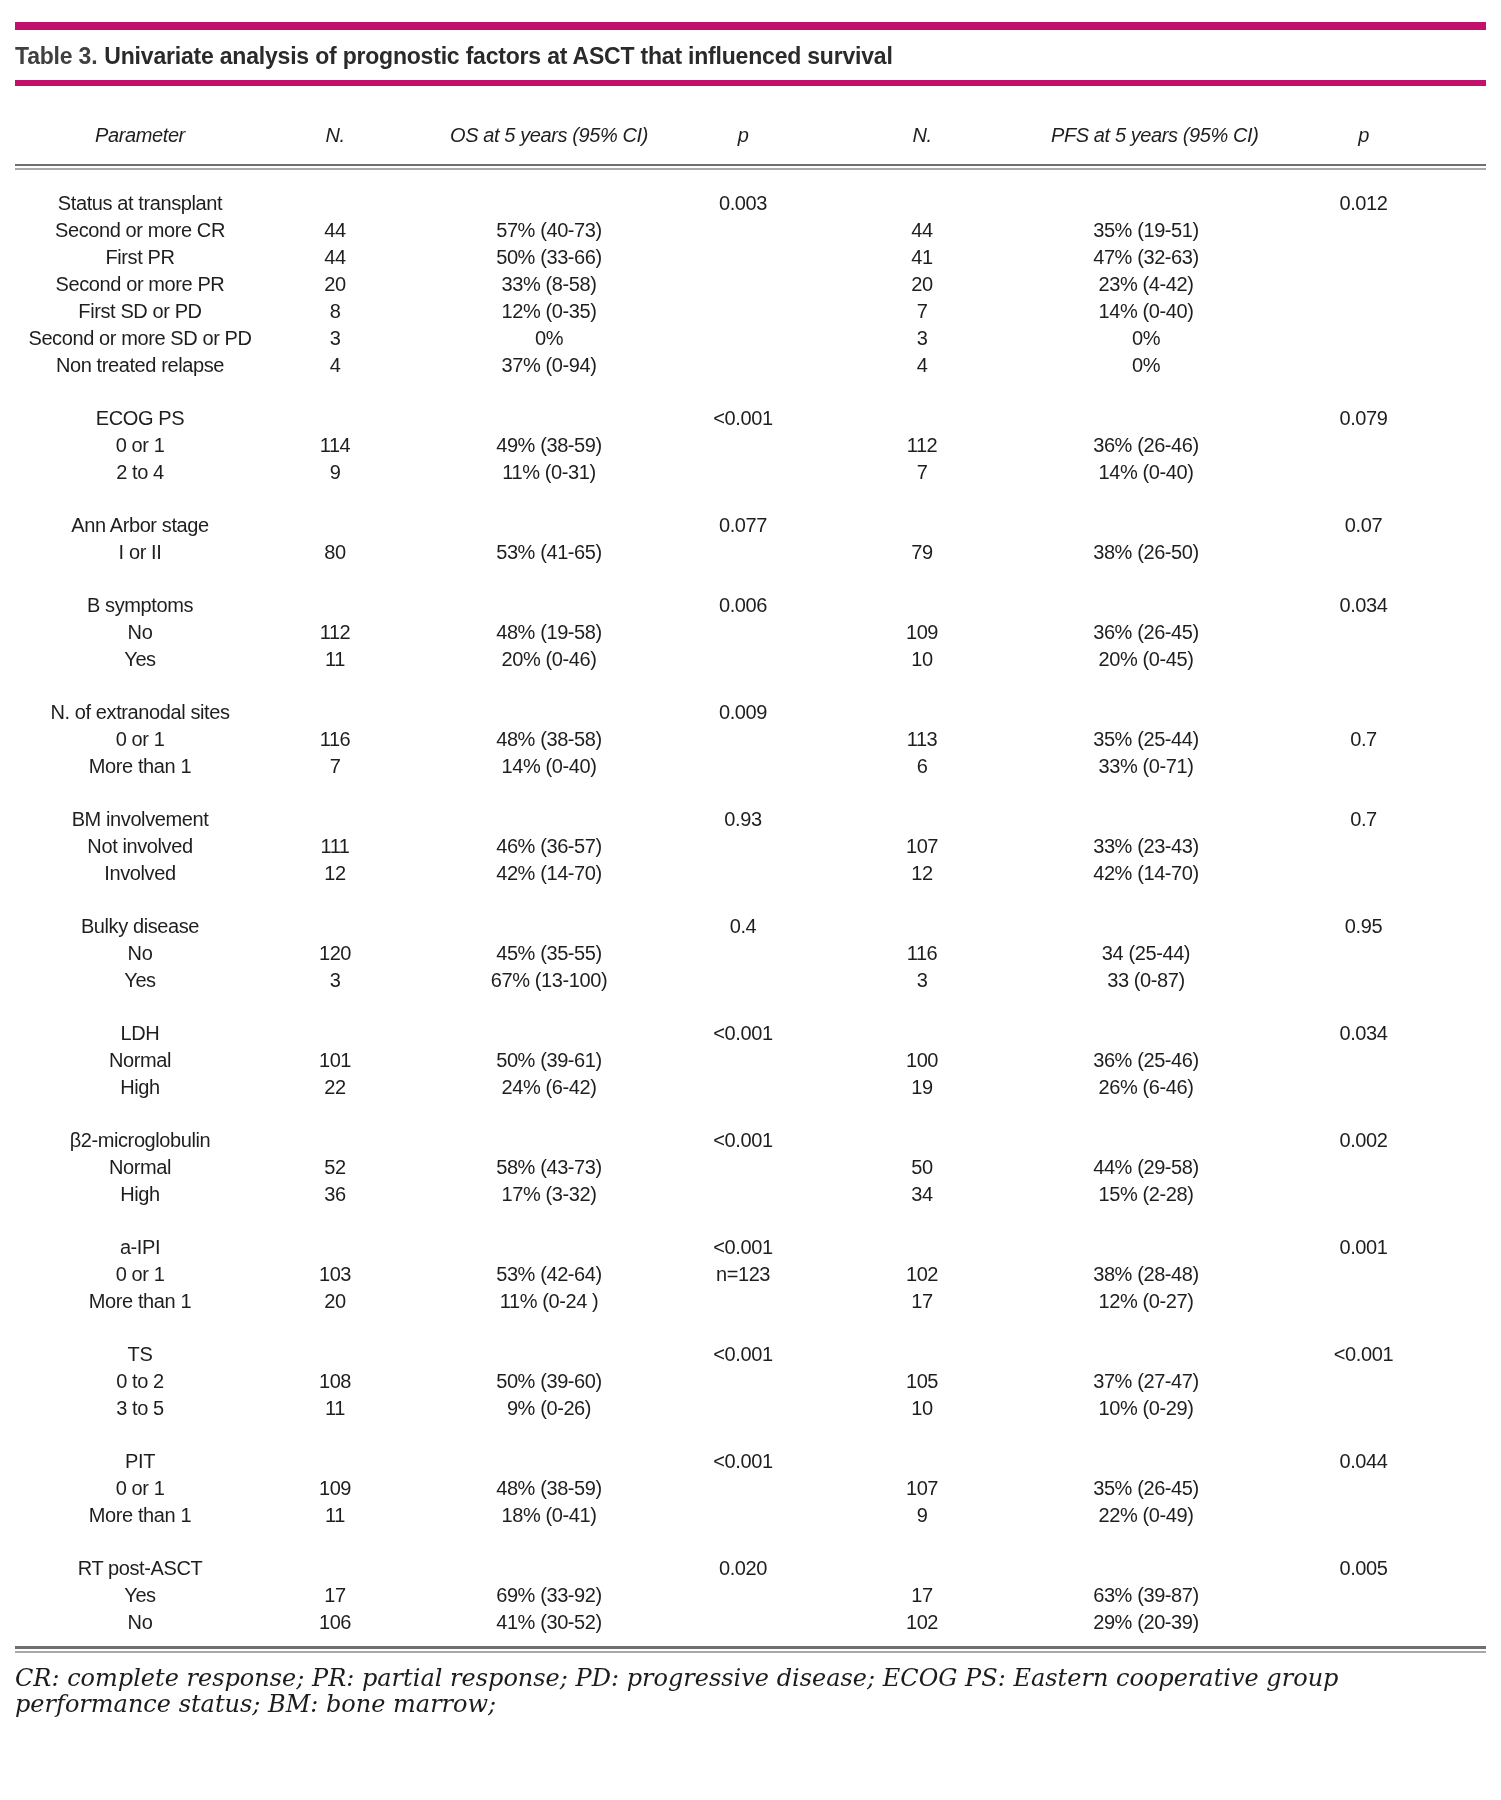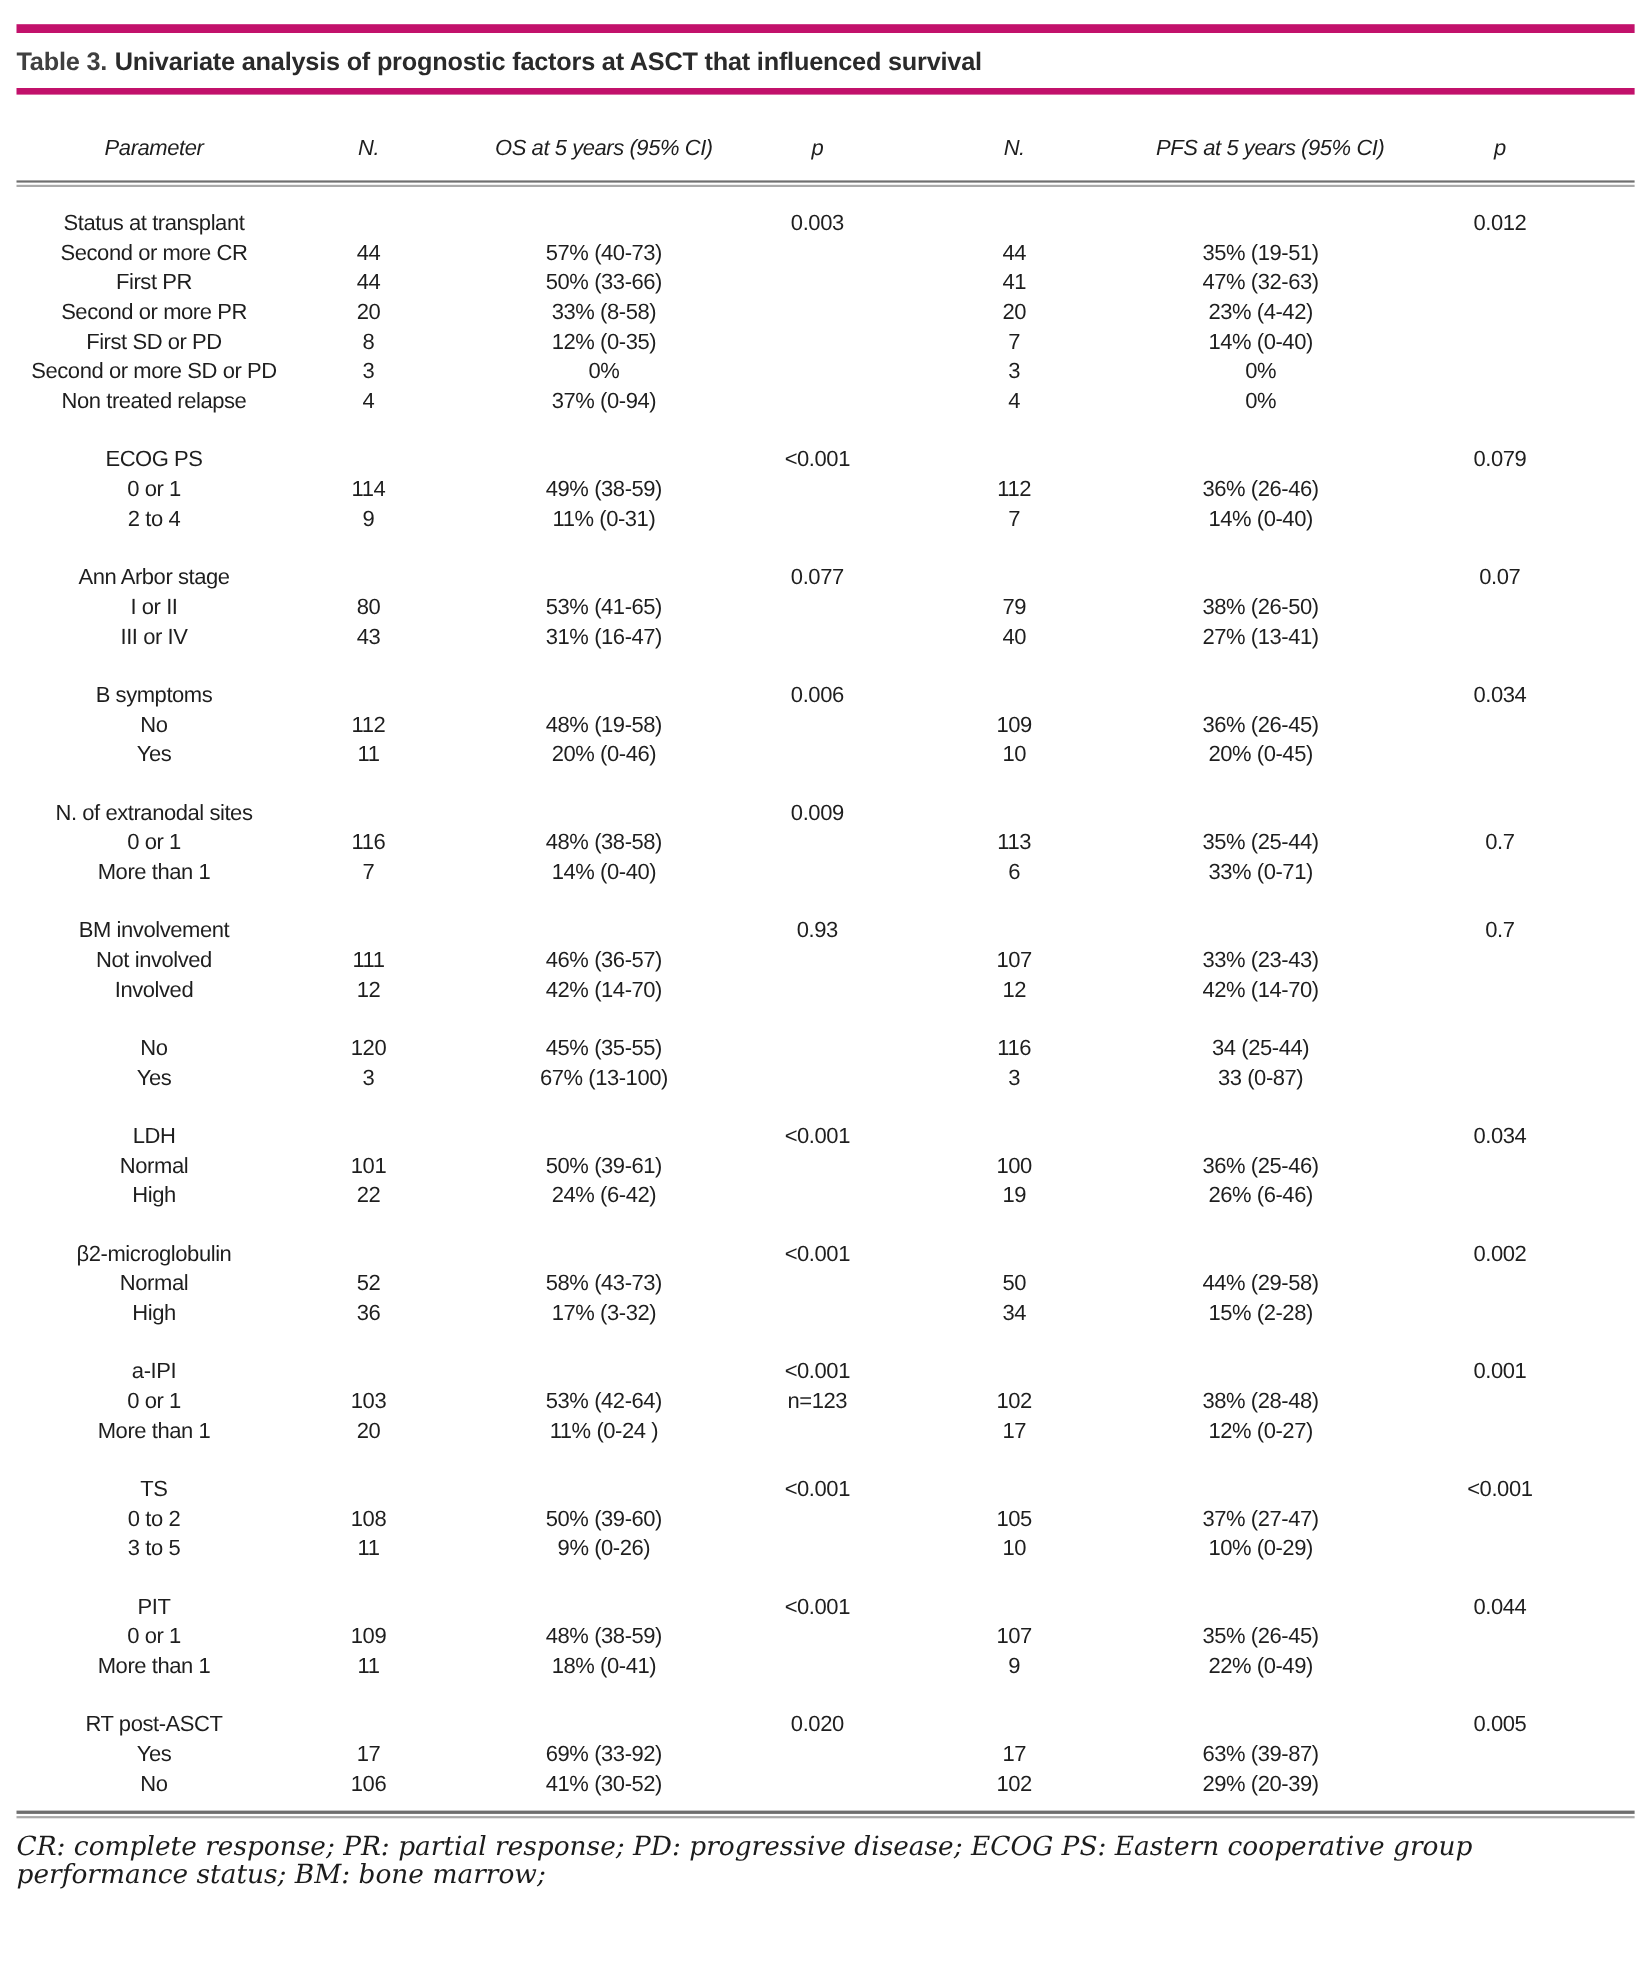--- a/index.html
+++ b/index.html
@@ -184,29 +184,20 @@
         </div>
         <div class="trow">
           <div class="cell c0">I or II</div>
           <div class="cell c1">80</div>
           <div class="cell c2">53% (41-65)</div>
           <div class="cell c3"></div>
           <div class="cell c4">79</div>
           <div class="cell c5">38% (26-50)</div>
           <div class="cell c6"></div>
         </div>
-        <div class="trow">
-          <div class="cell c0">III or IV</div>
-          <div class="cell c1">43</div>
-          <div class="cell c2">31% (16-47)</div>
-          <div class="cell c3"></div>
-          <div class="cell c4">40</div>
-          <div class="cell c5">27% (13-41)</div>
-          <div class="cell c6"></div>
-        </div>
       </div>
       <div class="section">
         <div class="trow">
           <div class="cell c0">B symptoms</div>
           <div class="cell c1"></div>
           <div class="cell c2"></div>
           <div class="cell c3">0.006</div>
           <div class="cell c4"></div>
           <div class="cell c5"></div>
           <div class="cell c6">0.034</div>
@@ -282,20 +273,29 @@
           <div class="cell c0">Involved</div>
           <div class="cell c1">12</div>
           <div class="cell c2">42% (14-70)</div>
           <div class="cell c3"></div>
           <div class="cell c4">12</div>
           <div class="cell c5">42% (14-70)</div>
           <div class="cell c6"></div>
         </div>
       </div>
       <div class="section">
+        <div class="trow">
+          <div class="cell c0">Bulky disease</div>
+          <div class="cell c1"></div>
+          <div class="cell c2"></div>
+          <div class="cell c3">0.4</div>
+          <div class="cell c4"></div>
+          <div class="cell c5"></div>
+          <div class="cell c6">0.95</div>
+        </div>
         <div class="trow">
           <div class="cell c0">No</div>
           <div class="cell c1">120</div>
           <div class="cell c2">45% (35-55)</div>
           <div class="cell c3"></div>
           <div class="cell c4">116</div>
           <div class="cell c5">34 (25-44)</div>
           <div class="cell c6"></div>
         </div>
         <div class="trow">

